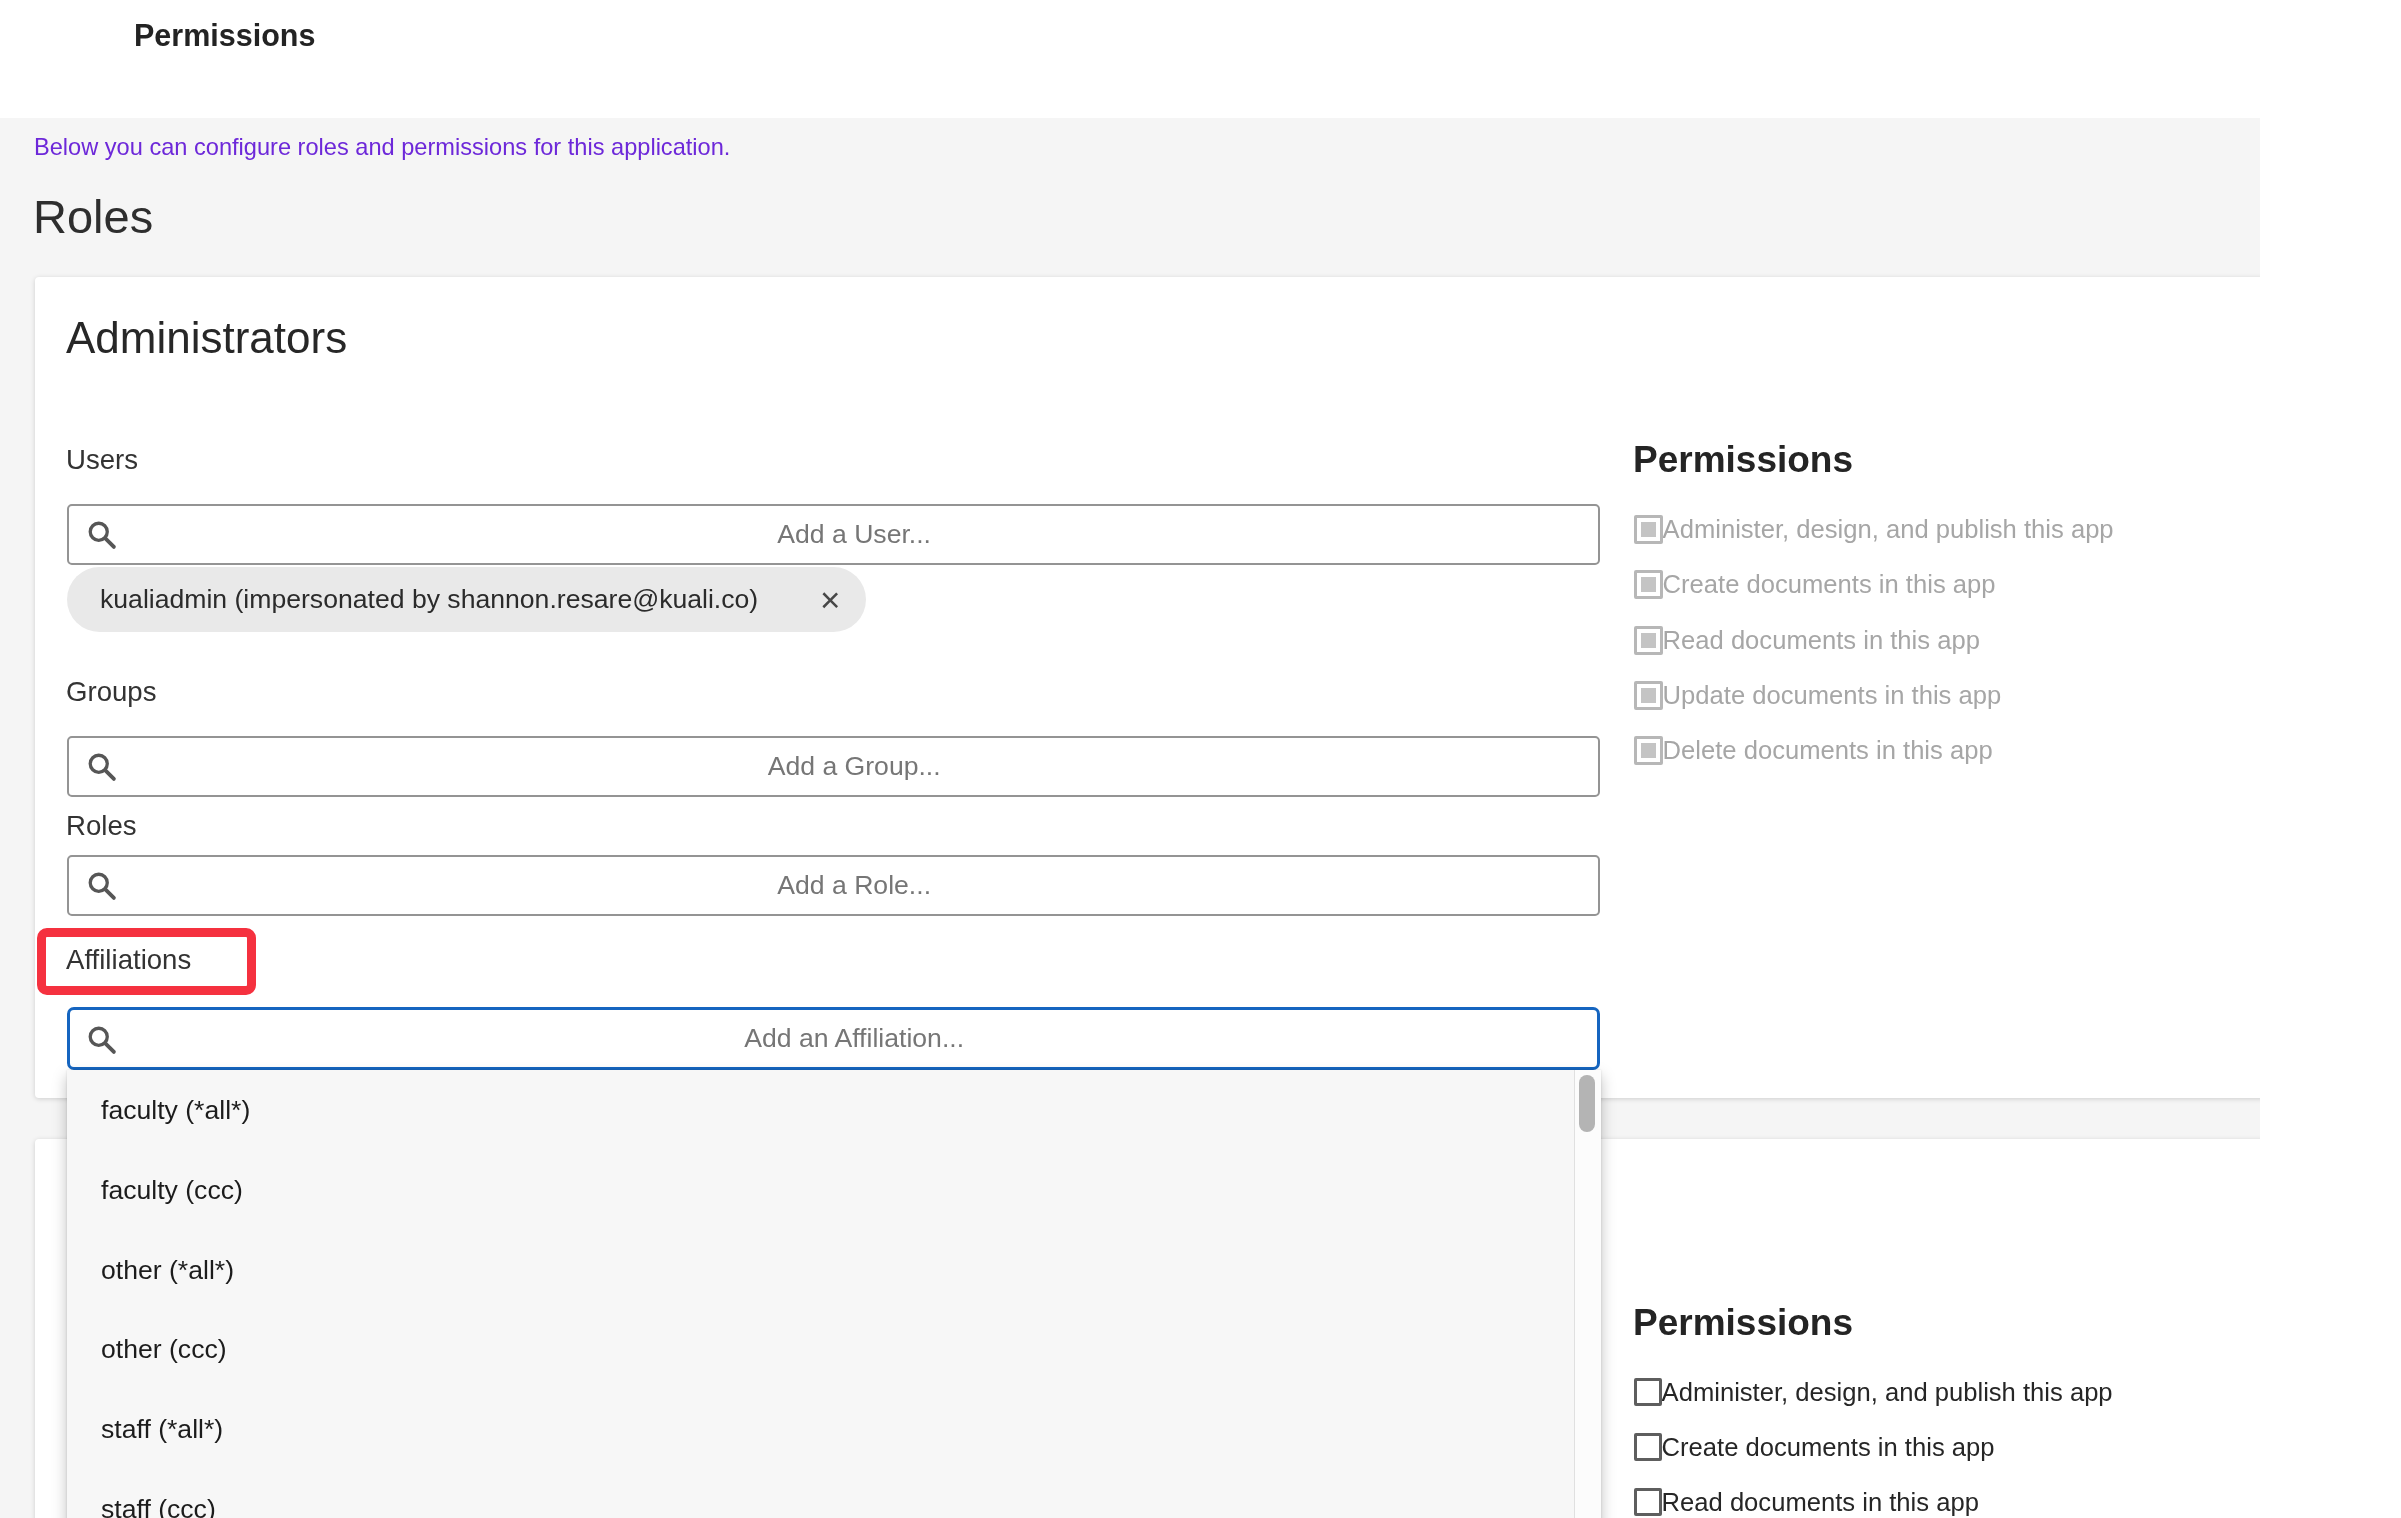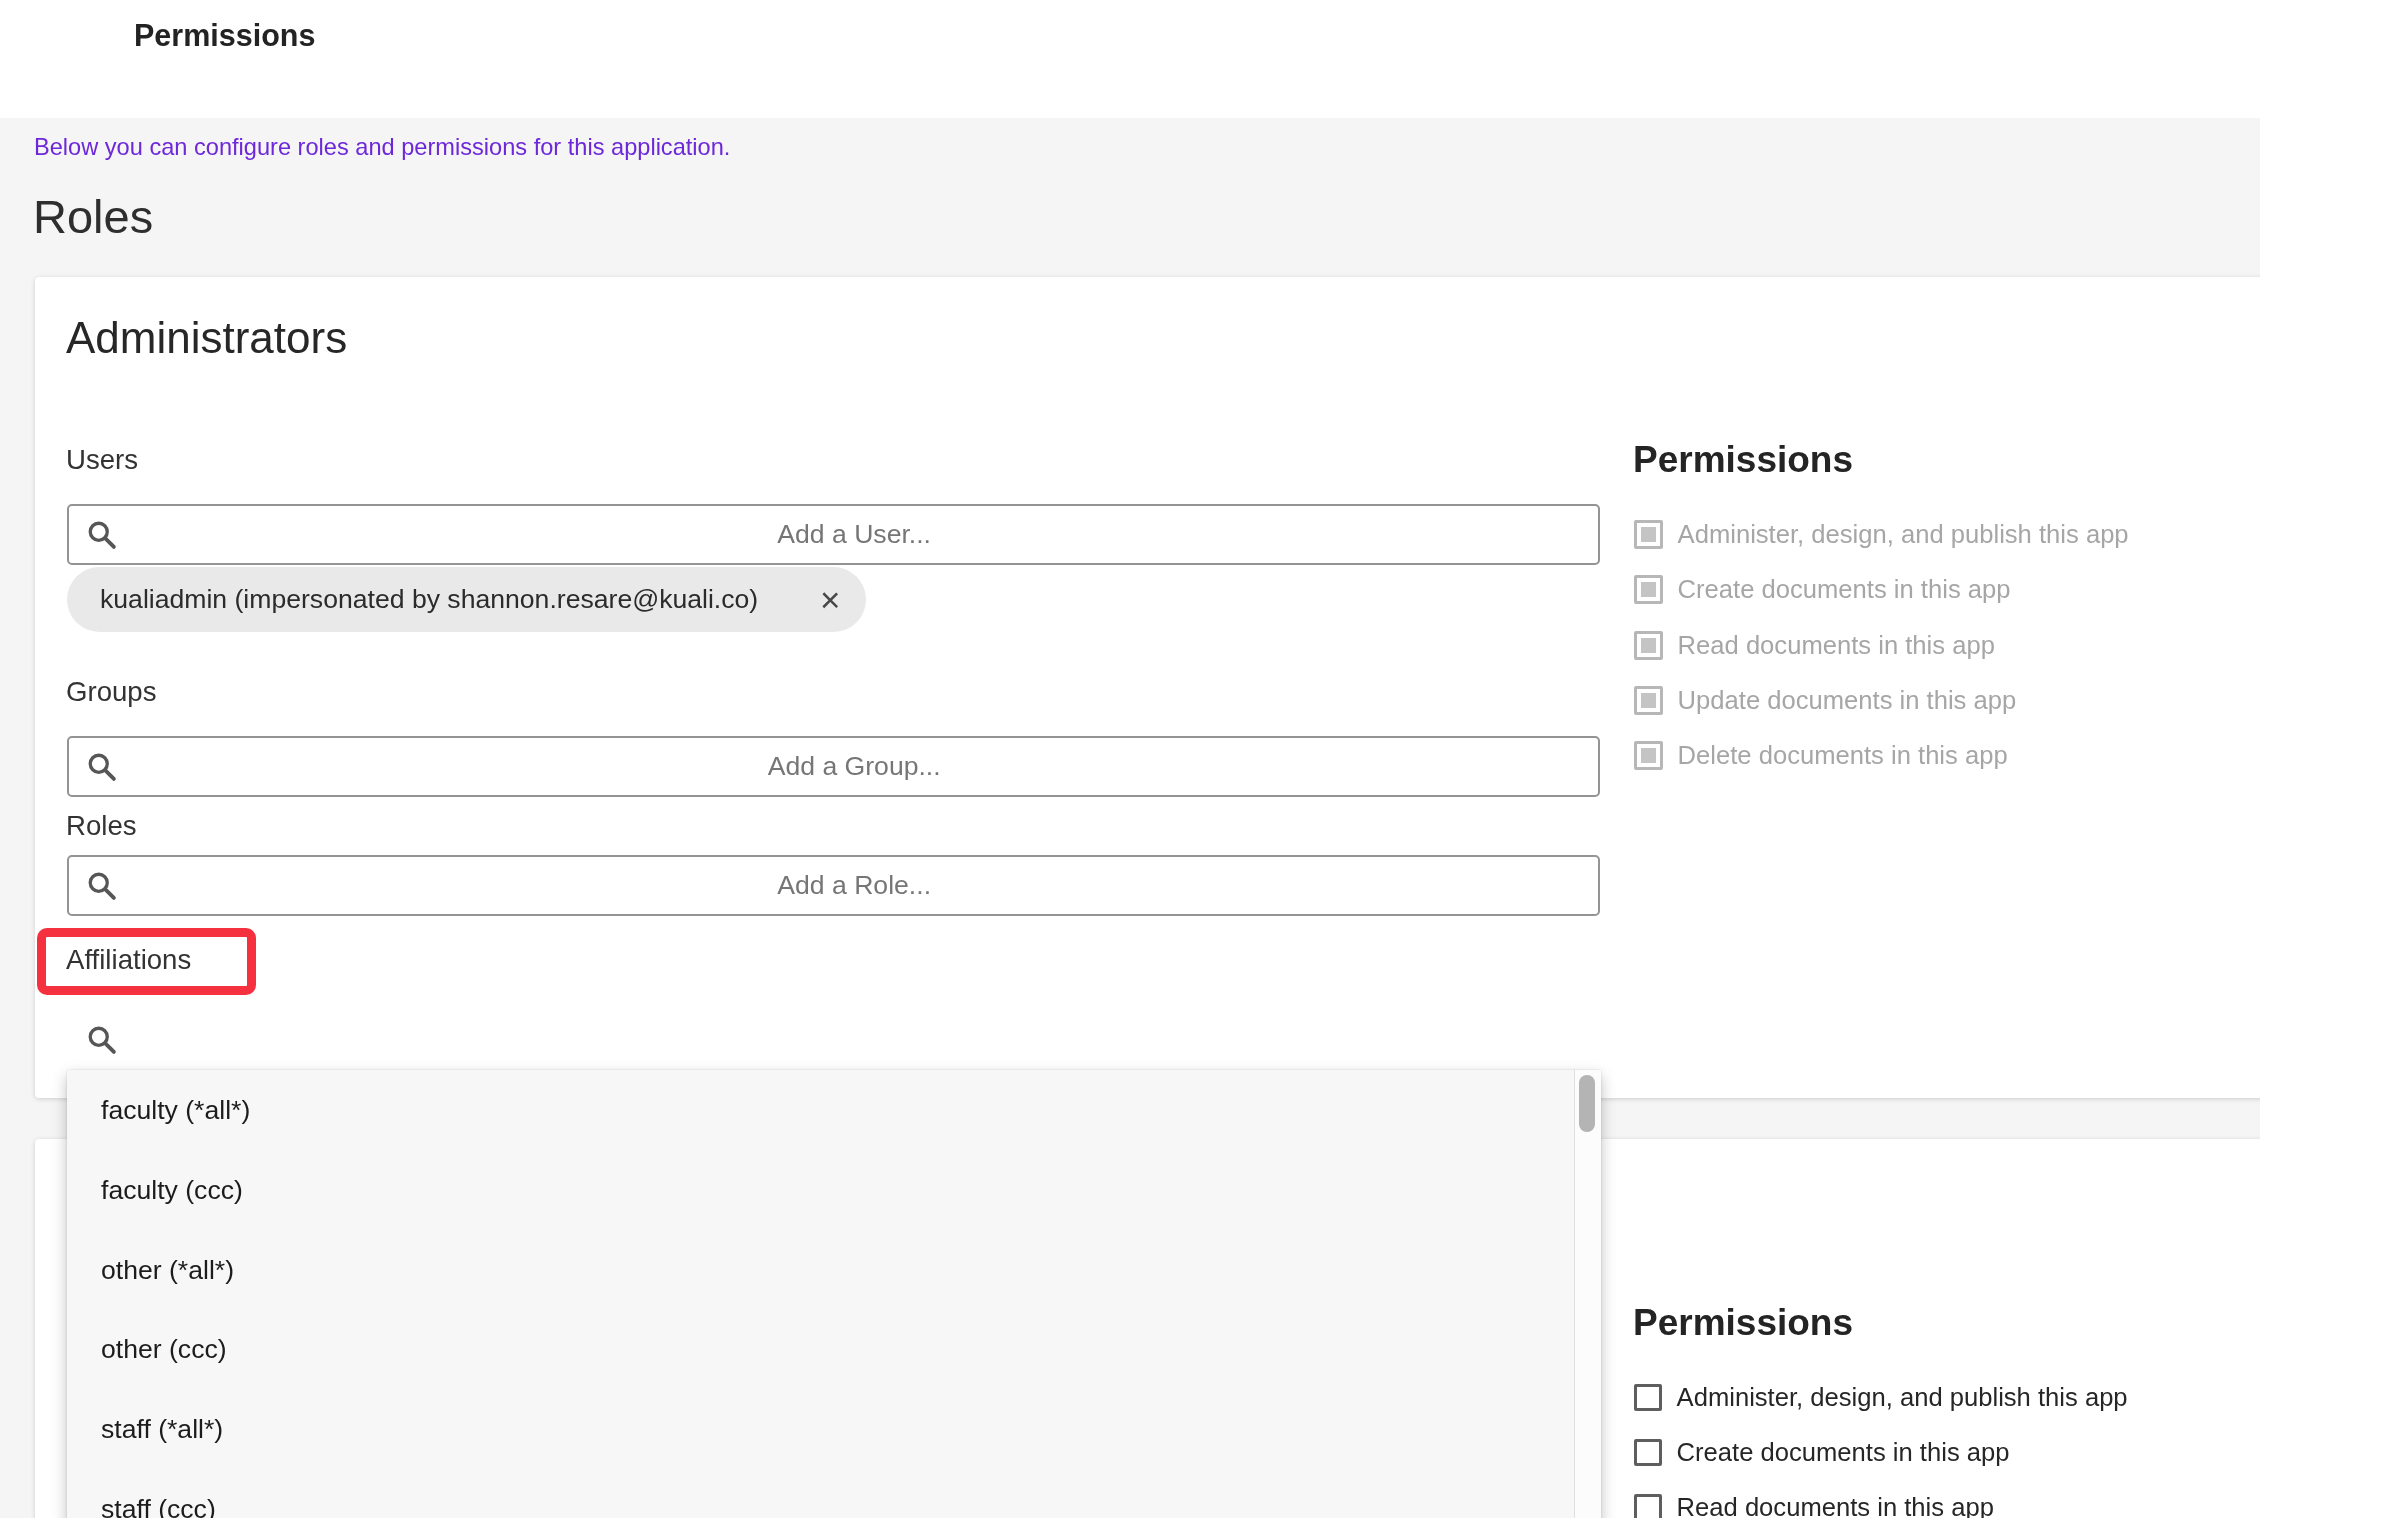--- a/index.html
+++ b/index.html
@@ -34,21 +34,21 @@
   
   .chip{
     position:absolute;left:67px;top:567px;width:799px;height:65px;box-sizing:border-box;
     background:#e9e9e9;border-radius:32.5px;display:flex;align-items:center;
     padding:0 25.6px 0 33px;
   }
   .chip-text{font-size:26.6px;color:#2b2b2b;white-space:nowrap;}
   .chip-remove{margin-left:auto;font-size:35px;line-height:35px;color:#474747;cursor:pointer;}
   
   .perm-title{position:absolute;left:1633px;font-size:37px;font-weight:700;color:#242424;}
-  .perm-row{position:absolute;left:1634px;height:39px;display:flex;align-items:center;gap:15px;}
+  .perm-row{position:absolute;left:1634px;height:39px;display:flex;gap:0;}
   .perm-label{font-size:25.6px;white-space:nowrap;}
   .perm-label.disabled{color:#a6a6a6;}
   .perm-label.active{color:#262626;}
   .cb{box-sizing:border-box;border-radius:2px;position:relative;flex:0 0 auto;}
   .cb-disabled{width:28.6px;height:28.6px;border:3px solid #b7b7b7;}
   .cb-disabled .cb-fill{position:absolute;left:3.9px;top:3.9px;width:14.8px;height:14.8px;background:#c4c4c4;}
   .cb-active{width:27.6px;height:27.6px;border:3px solid #5e5e5e;background:#ffffff;}
   
   .annotation-box{
     position:absolute;left:37px;top:928px;width:219px;height:67px;box-sizing:border-box;
@@ -109,20 +109,21 @@
   </svg>
   <input class="search-input" style="top: 855px;" placeholder="Add a Role...">
 
   <div class="field-label" style="top:944px">Affiliations</div>
   <div class="annotation-box"></div>
 
   <svg class="search-icon" style="left:85px;top:1023px" viewBox="0 0 24 24">
     <circle cx="10" cy="10" r="6.2" fill="none" stroke="#565656" stroke-width="2.4"></circle>
     <line x1="14.8" y1="14.8" x2="21" y2="21" stroke="#565656" stroke-width="2.8" stroke-linecap="round"></line>
   </svg>
+  <input class="search-input focused" style="top: 1007px;" placeholder="Add an Affiliation...">
 
   <div class="perm-title" style="top:439px">Permissions</div>
 
   <div class="perm-row" style="top:515px">
     <span class="cb cb-disabled">
         <span class="cb-fill"></span>
       </span>
     <span class="perm-label disabled">Administer, design, and publish this app</span>
   </div>
   <div class="perm-row" style="top:570px">

